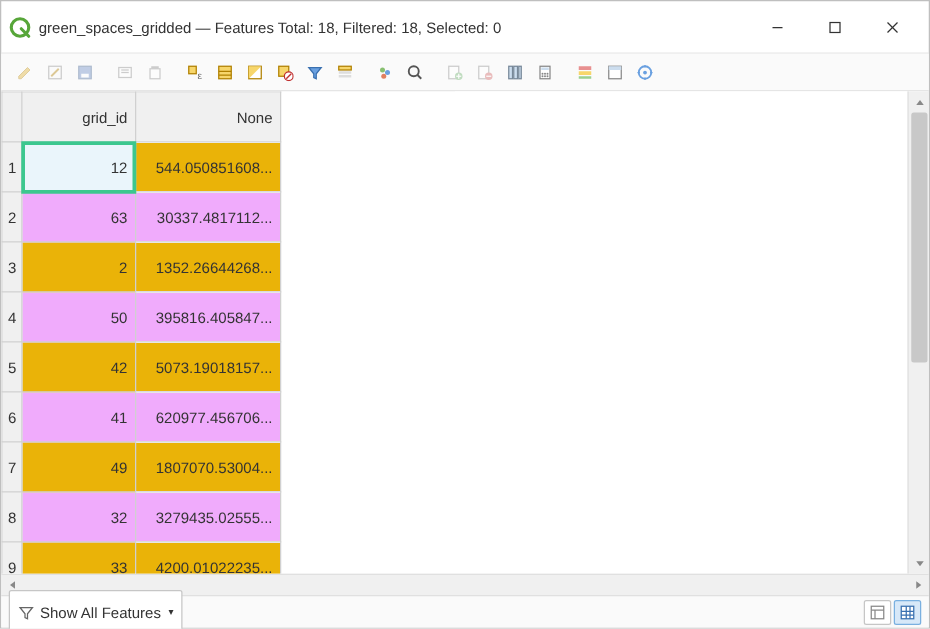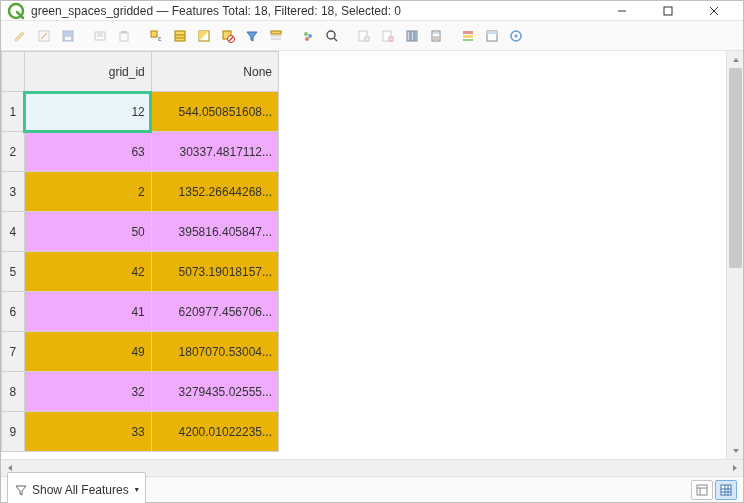--- a/index.html
+++ b/index.html
@@ -1,31 +1,31 @@
 <!DOCTYPE html>
 <html><head>
 <meta charset="utf-8">
 <style>
   * { box-sizing: border-box; }
   html, body { margin: 0; padding: 0; font-family: "Segoe UI", Tahoma, sans-serif; font-size: 12px; color: #333; background: #fff; }
   .window { width: 744px; height: 503px; border: 1px solid #bfbfbf; display: flex; flex-direction: column; background: #fff; }
-  .titlebar { height: 20px; display: flex; align-items: center; padding: 0 6px; border-bottom: 1px solid #e5e5e5; justify-content: space-between; }
+  .titlebar { height: 42px; display: flex; align-items: center; padding: 0 6px; border-bottom: 1px solid #e5e5e5; justify-content: space-between; }
   .app-icon { width: 18px; height: 18px; margin-right: 6px; }
   .title-text { flex: 0 0 auto; font-size: 12px; color: #333; }
   .title-spacer { flex: 1; }
   .win-controls { display: flex; align-items: center; }
   .win-btn { width: 46px; height: 30px; display: flex; align-items: center; justify-content: center; }
   .win-btn svg { width: 10px; height: 10px; }
   .toolbar { height: 30px; display: flex; align-items: center; padding: 0 8px; gap: 2px; border-bottom: 1px solid #e5e5e5; background: #fafafa; }
   .tb-btn { width: 22px; height: 22px; display: flex; align-items: center; justify-content: center; border: 1px solid transparent; border-radius: 2px; }
   .tb-btn.dis { opacity: 0.4; }
   .tb-sep { width: 6px; }
   .content { flex: 1; display: flex; flex-direction: row; overflow: hidden; }
   .table-wrap { flex: 1; overflow: hidden; position: relative; }
-  table { border-collapse: collapse; width: 278px; }
+  table { border-collapse: collapse; width: 224px; }
   th, td { border: 1px solid #d0d0d0; font-size: 12px; }
   thead th { background: #f0f0f0; height: 24px; font-weight: normal; text-align: center; }
   .row-head { width: 22px; background: #f0f0f0; text-align: center; height: 40px; }
   .c-id { width: 124px; text-align: right; padding: 0 6px; }
   .c-val { width: 124px; text-align: right; padding: 0 6px; white-space: nowrap; overflow: hidden; }
   tbody tr.even td.c-id, tbody tr.even td.c-val { background: #f0abfc; }
   tbody tr.odd td.c-id, tbody tr.odd td.c-val { background: #eab308; }
   .sel-cell { outline: 3px solid #3cc78f; outline-offset: -2px; background: #eaf5fb !important; margin-left: 34px; }
   .blank-right { flex: 1; background: #fff; }
   .vscroll { width: 17px; background: #f0f0f0; border-left: 1px solid #e0e0e0; position: relative; }

